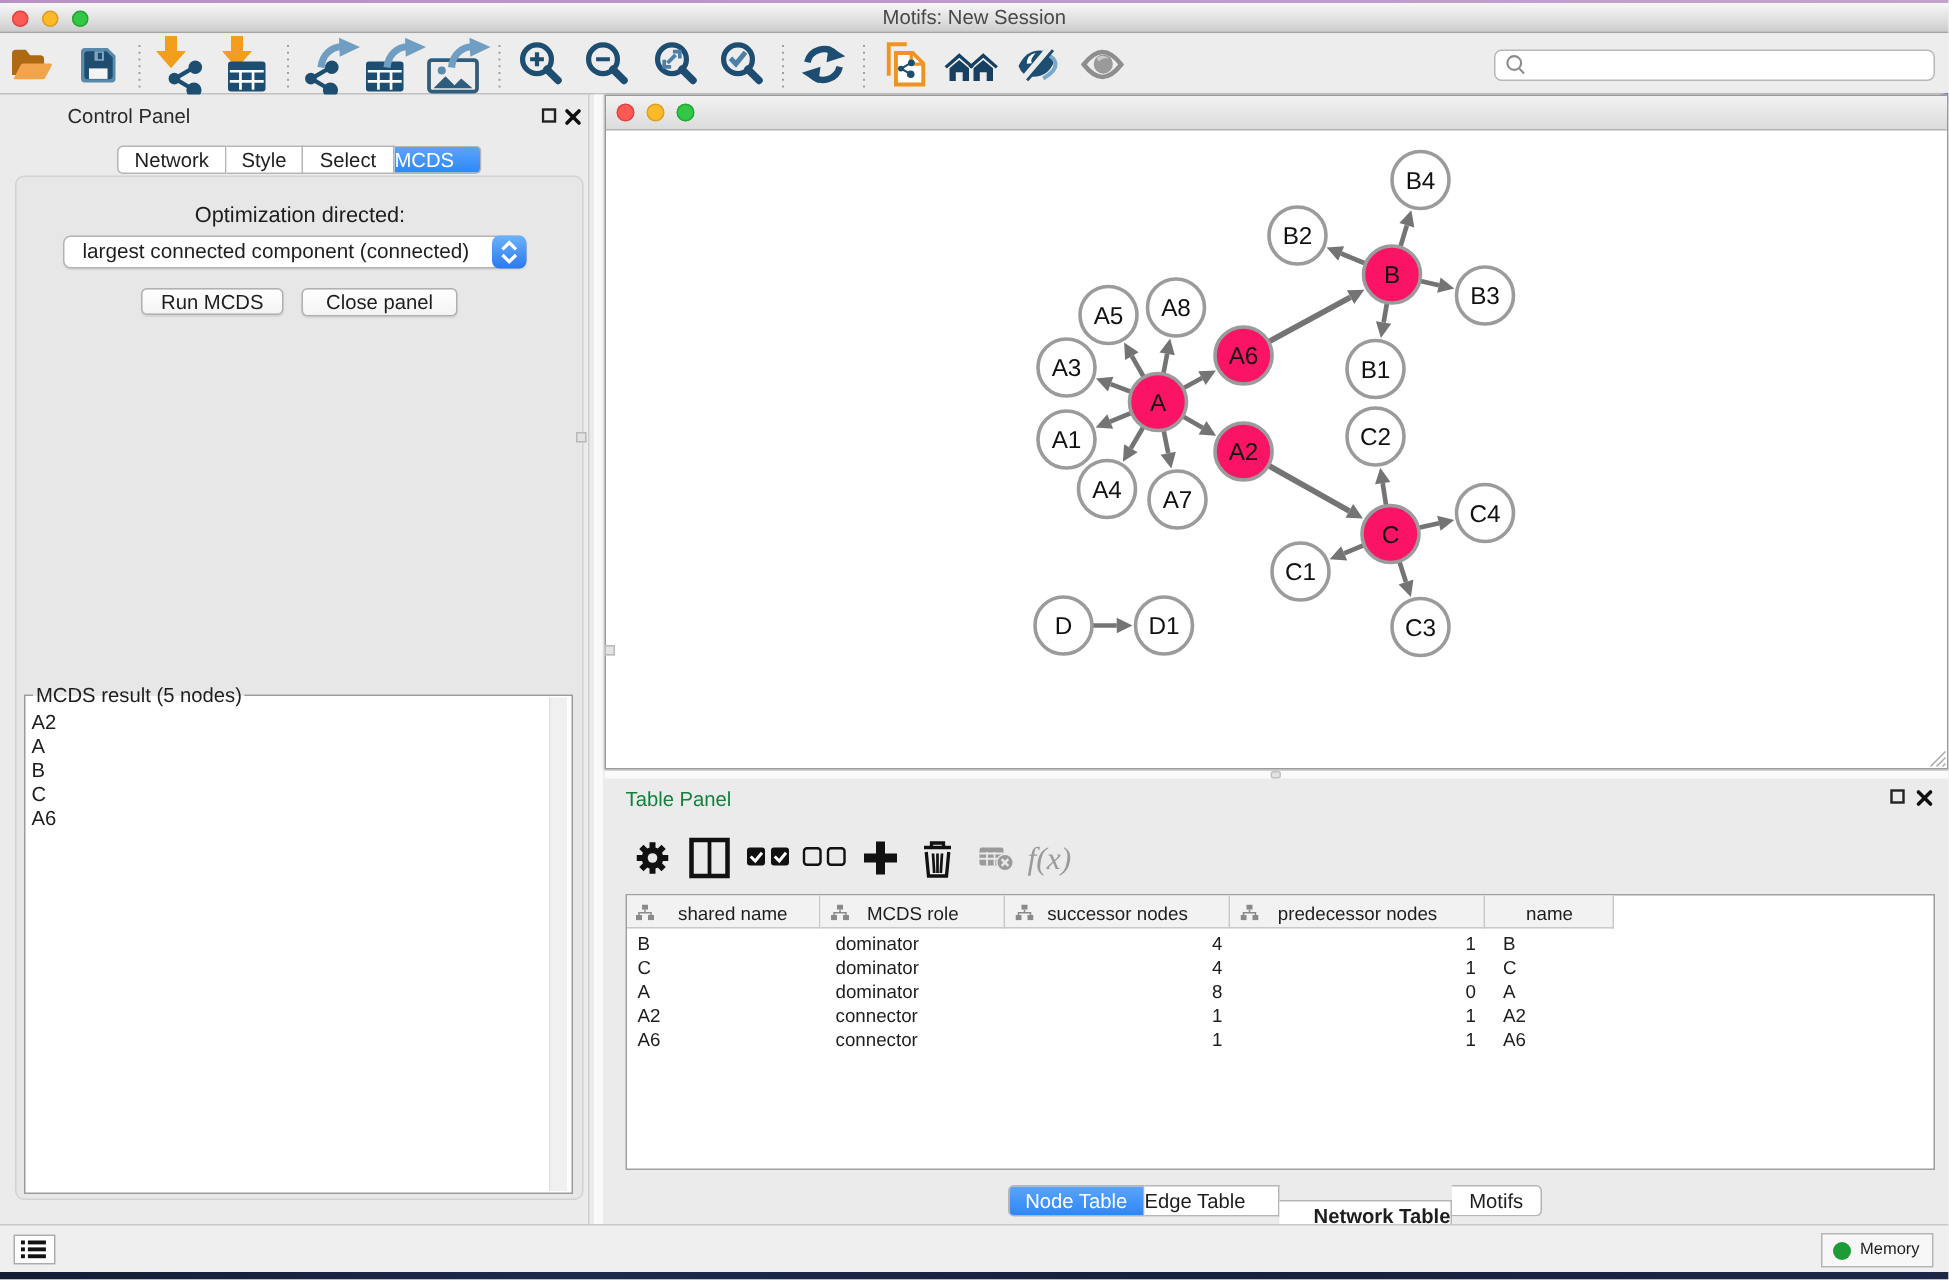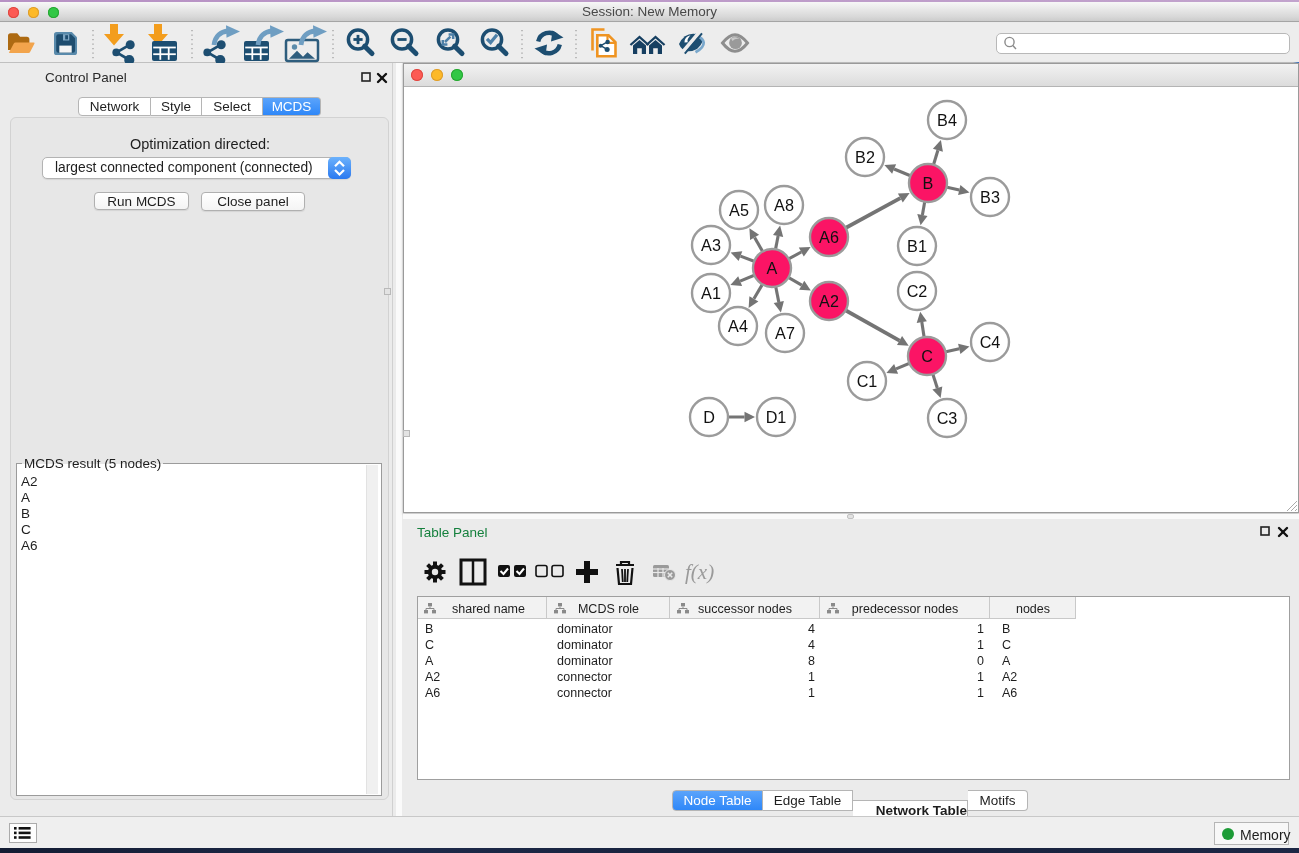--- a/index.html
+++ b/index.html
@@ -7,21 +7,21 @@
 .abs{position:absolute;}
 </style></head><body>
 <div class="screen">
 
 <div class="abs" style="left:0;top:0;width:1299px;height:2px;background:linear-gradient(90deg,#b791c4,#c2a3cd);"></div>
 <div class="abs" style="left:0;top:2px;width:1299px;height:20px;background:linear-gradient(180deg,#f7f7f7,#d9d9d9 75%,#cccccc);border-bottom:1px solid #a5a5a5;"></div>
 <div class="abs" style="left:0;top:23px;width:1299px;height:40px;background:#ededed;border-bottom:1px solid #c0c0c0;"></div>
 <div style="position:absolute;left:7.7px;top:6.5px;width:11.0px;height:11.0px;border-radius:50%;background:#fc5a54;box-shadow:inset 0 0 0 1px #dd4741;"></div>
     <div style="position:absolute;left:27.7px;top:6.5px;width:11.0px;height:11.0px;border-radius:50%;background:#fdb927;box-shadow:inset 0 0 0 1px #dc9c2d;"></div>
     <div style="position:absolute;left:47.7px;top:6.5px;width:11.0px;height:11.0px;border-radius:50%;background:#32c746;box-shadow:inset 0 0 0 1px #27a532;"></div>
-<div class="abs" style="left:0;top:4px;width:1299px;text-align:center;color:#484848;font-size:13.5px;">Session: New Memory</div>
+<div class="abs" style="left:0;top:4px;width:1299px;text-align:center;color:#484848;font-size:13.5px;">Motifs: New Session</div>
 <svg width="1299" height="40" style="position:absolute;left:0;top:23px">
 <line x1="93" y1="7" x2="93" y2="36" stroke="#9f9f9f" stroke-width="1.3" stroke-dasharray="1.3,3.2"></line>
 <line x1="192" y1="7" x2="192" y2="36" stroke="#9f9f9f" stroke-width="1.3" stroke-dasharray="1.3,3.2"></line>
 <line x1="333" y1="7" x2="333" y2="36" stroke="#9f9f9f" stroke-width="1.3" stroke-dasharray="1.3,3.2"></line>
 <line x1="522" y1="7" x2="522" y2="36" stroke="#9f9f9f" stroke-width="1.3" stroke-dasharray="1.3,3.2"></line>
 <line x1="576" y1="7" x2="576" y2="36" stroke="#9f9f9f" stroke-width="1.3" stroke-dasharray="1.3,3.2"></line>
 <g transform="translate(0,0)">
         <path d="M8,27 V12.8 q0,-2.6 2.6,-2.6 h6.6 l2.9,3.6 h6.7 q2.6,0 2.6,2.6 V27 z" fill="#ad6a12"></path>
         <path d="M9,29.6 l4.8,-9.2 q0.5,-1 1.7,-1 h18 q1.6,0 0.9,1.4 l-4.3,8.2 q-0.5,0.9 -1.6,0.9 h-18.6 q-1.4,0 -0.9,-0.9 z" fill="#f2a44c"></path>
       </g>
@@ -164,21 +164,21 @@
 <svg width="12" height="12" style="position:absolute;left:376px;top:72px">
       <g stroke="#111" stroke-width="2.4" stroke-linecap="round">
         <line x1="2" y1="2" x2="10" y2="10"></line>
         <line x1="10" y1="2" x2="2" y2="10"></line>
       </g>
     </svg>
 <div class="abs" style="left:10px;top:117px;width:379px;height:683px;background:#e7e7e7;border:1px solid #d2d2d2;border-radius:6px;"></div>
 <div class="abs" style="left:78px;top:97px;width:73px;height:19px;background:#ffffff;color:#1e1e1e;border:1px solid #b5b5b5;border-radius:4px 0 0 4px;text-align:center;line-height:17.5px;">Network</div>
 <div class="abs" style="left:151px;top:97px;width:51px;height:19px;background:#ffffff;color:#1e1e1e;border:1px solid #b5b5b5;border-left:none;text-align:center;line-height:17.5px;">Style</div>
 <div class="abs" style="left:202px;top:97px;width:61px;height:19px;background:#ffffff;color:#1e1e1e;border:1px solid #b5b5b5;border-left:none;text-align:center;line-height:17.5px;">Select</div>
-<div class="abs" style="left:263px;top:97px;width:58px;height:19px;background:linear-gradient(180deg,#5ba4fb,#2e87f8);color:#fff;border:1px solid #b5b5b5;border-left:none;border-radius:0 4px 4px 0;text-align:center;line-height:17.5px;">MCDS</div>
+<div class="abs" style="left:263px;top:97px;width:58px;height:19px;background:linear-gradient(180deg,#5ba4fb,#2e87f8);color:#fff;border:1px solid #b5b5b5;border-left:none;border-radius:0 4px 4px 0;line-height:17.5px;">MCDS</div>
 <div class="abs" style="left:70px;top:136px;width:260px;text-align:center;font-size:14.5px;">Optimization directed:</div>
 <div class="abs" style="left:42px;top:157px;width:309px;height:22px;background:#fff;border:1px solid #b3b3b3;border-radius:5px;box-shadow:0 1px 1px rgba(0,0,0,0.08);"></div>
 <div class="abs" style="left:55px;top:160px;font-size:13.8px;">largest connected component (connected)</div>
 <div class="abs" style="left:328px;top:157px;width:23px;height:22px;background:linear-gradient(180deg,#6cb2fc,#2a79f0);border-radius:5px;"></div>
 <svg width="23" height="22" class="abs" style="left:328px;top:157px">
       <g stroke="#fff" stroke-width="2.2" fill="none">
         <path d="M7,9.2 l4.5,-4.5 4.5,4.5"></path>
         <path d="M7,13 l4.5,4.5 4.5,-4.5"></path>
       </g>
     </svg>
@@ -395,21 +395,21 @@
         <rect x="4" y="0" width="4" height="3.4"></rect>
         <rect x="0" y="7" width="4" height="3.4"></rect>
         <rect x="8" y="7" width="4" height="3.4"></rect>
       </g>
       <g stroke="#8a8a8a" stroke-width="1">
         <path d="M6,3.5 V5.5 M2,7 V5.5 H10 V7" fill="none"></path>
       </g>
     </svg>
 <div class="abs" style="left:820px;top:602px;width:170px;text-align:center;font-size:12.5px;">predecessor nodes</div>
 <div class="abs" style="left:990px;top:597px;width:86px;height:22px;background:#f2f2f2;border-right:1px solid #c9c9c9;border-bottom:1px solid #c9c9c9;"></div>
-<div class="abs" style="left:990px;top:602px;width:86px;text-align:center;font-size:12.5px;">nodes</div>
+<div class="abs" style="left:990px;top:602px;width:86px;text-align:center;font-size:12.5px;">name</div>
 <div class="abs" style="left:425px;top:622px;font-size:12.5px;">B</div>
 <div class="abs" style="left:557px;top:622px;font-size:12.5px;">dominator</div>
 <div class="abs" style="left:700px;top:622px;width:115px;text-align:right;font-size:12.5px;">4</div>
 <div class="abs" style="left:870px;top:622px;width:114px;text-align:right;font-size:12.5px;">1</div>
 <div class="abs" style="left:1002px;top:622px;font-size:12.5px;">B</div>
 <div class="abs" style="left:425px;top:638px;font-size:12.5px;">C</div>
 <div class="abs" style="left:557px;top:638px;font-size:12.5px;">dominator</div>
 <div class="abs" style="left:700px;top:638px;width:115px;text-align:right;font-size:12.5px;">4</div>
 <div class="abs" style="left:870px;top:638px;width:114px;text-align:right;font-size:12.5px;">1</div>
 <div class="abs" style="left:1002px;top:638px;font-size:12.5px;">C</div>
@@ -422,31 +422,31 @@
 <div class="abs" style="left:557px;top:670px;font-size:12.5px;">connector</div>
 <div class="abs" style="left:700px;top:670px;width:115px;text-align:right;font-size:12.5px;">1</div>
 <div class="abs" style="left:870px;top:670px;width:114px;text-align:right;font-size:12.5px;">1</div>
 <div class="abs" style="left:1002px;top:670px;font-size:12.5px;">A2</div>
 <div class="abs" style="left:425px;top:686px;font-size:12.5px;">A6</div>
 <div class="abs" style="left:557px;top:686px;font-size:12.5px;">connector</div>
 <div class="abs" style="left:700px;top:686px;width:115px;text-align:right;font-size:12.5px;">1</div>
 <div class="abs" style="left:870px;top:686px;width:114px;text-align:right;font-size:12.5px;">1</div>
 <div class="abs" style="left:1002px;top:686px;font-size:12.5px;">A6</div>
 <div class="abs" style="left:672px;top:790px;width:91px;height:21px;background:linear-gradient(180deg,#5ba4fb,#2e87f8);color:#fff;border:1px solid #b5b5b5;border-radius:4px 0 0 4px;text-align:center;line-height:19.5px;">Node Table</div>
-<div class="abs" style="left:763px;top:790px;width:90px;height:21px;background:#ffffff;color:#1e1e1e;border:1px solid #b5b5b5;border-left:none;text-align:center;line-height:19.5px;">Edge Table</div>
+<div class="abs" style="left:763px;top:790px;width:90px;height:21px;background:#ffffff;color:#1e1e1e;border:1px solid #b5b5b5;border-left:none;text-align:left;line-height:19.5px;">Edge Table</div>
 <div class="abs" style="left:853px;top:800px;width:115px;height:21px;background:#ffffff;color:#1e1e1e;border:1px solid #b5b5b5;border-left:none;text-align:right;line-height:19.5px;font-weight:bold;">Network Table</div>
 <div class="abs" style="left:968px;top:790px;width:60px;height:21px;background:#ffffff;color:#1e1e1e;border:1px solid #b5b5b5;border-left:none;border-radius:0 4px 4px 0;text-align:center;line-height:19.5px;">Motifs</div>
 <div class="abs" style="left:0;top:816px;width:1299px;height:32px;background:#efefef;border-top:1px solid #c8c8c8;"></div>
 <div class="abs" style="left:9px;top:823px;width:28px;height:20px;background:#fdfdfd;border:1px solid #ababab;"></div>
 <svg width="18" height="14" class="abs" style="left:14px;top:826px">
       <g fill="#111">
         <rect x="0" y="1" width="2.6" height="2.6"></rect>
         <rect x="0" y="5.6" width="2.6" height="2.6"></rect>
         <rect x="0" y="10.2" width="2.6" height="2.6"></rect>
         <rect x="4.6" y="1" width="12" height="2.6"></rect>
         <rect x="4.6" y="5.6" width="12" height="2.6"></rect>
         <rect x="4.6" y="10.2" width="12" height="2.6"></rect>
       </g>
     </svg>
 <div class="abs" style="left:1214px;top:822px;width:75px;height:23px;background:#f7f7f7;border:1px solid #b5b5b5;"></div>
 <div class="abs" style="left:1222px;top:828px;width:12px;height:12px;border-radius:50%;background:#1d9b37;"></div>
-<div class="abs" style="left:1240px;top:827px;font-size:14px;">Memory</div>
+<div class="abs" style="left:1240px;top:827px;font-size:11px;">Memory</div>
 <div class="abs" style="left:0;top:848px;width:1299px;height:5px;background:linear-gradient(90deg,#131c33,#1d2a4a 30%,#16203a 60%,#1c2745);"></div>
 </div>
 </body></html>

